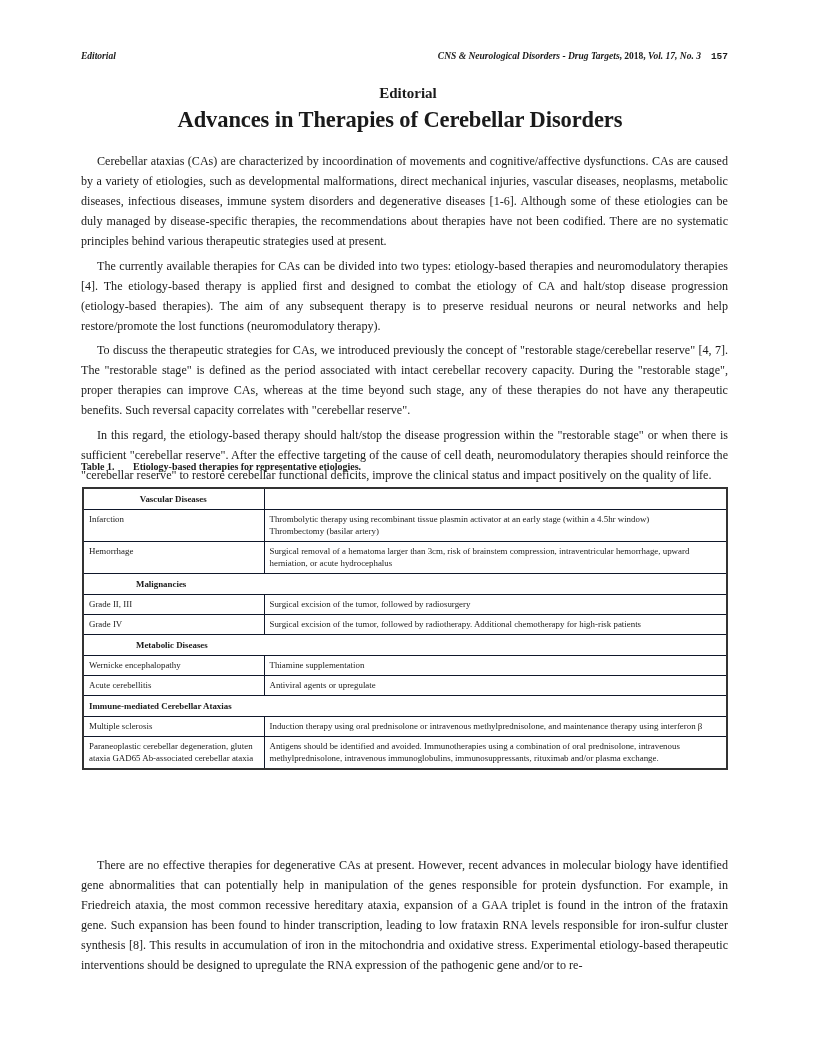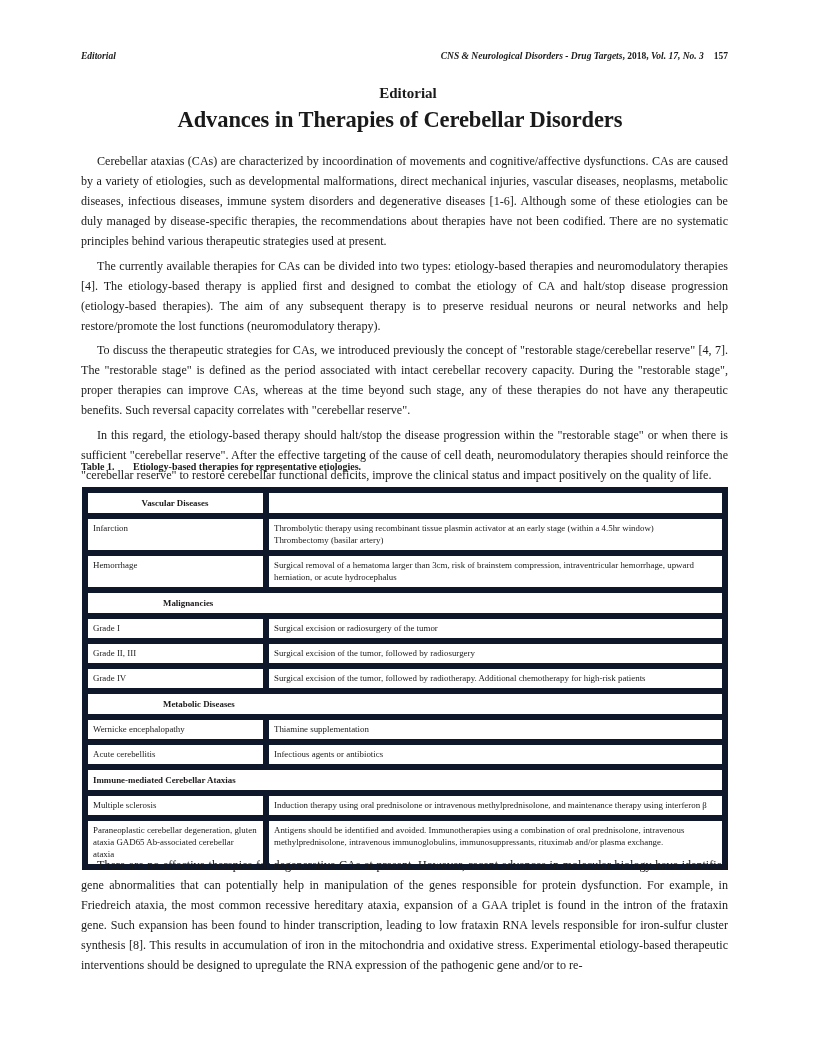--- a/index.html
+++ b/index.html
@@ -7,21 +7,21 @@
     body {
       width: 816px; height: 1056px; position: relative; overflow: hidden;
       font-family: "Liberation Serif", "DejaVu Serif", serif; color: #1a1a1a;
     }
     .running-head {
       position: absolute; top: 51px; left: 81px; width: 647px;
       font-size: 9.5px; font-style: italic; font-weight: bold;
       display: flex; justify-content: space-between;
     }
     .running-head .right .plain { font-style: normal; }
-    .running-head .right .page-no { font-style: normal; margin-left: 10px; }
+    .running-head .right .page-no { font-style: normal; margin-left: 10px; font-family: Liberation Mono, monospace; }
     .section-label {
       position: absolute; top: 85px; left: 0; width: 816px; text-align: center;
       font-size: 15px; font-weight: bold;
     }
     .title {
       position: absolute; top: 107px; left: 0; width: 800px; text-align: center;
       font-size: 22.5px; font-weight: bold; letter-spacing: -0.1px;
     }
     .body-text {
       position: absolute; left: 81px; width: 647px;
@@ -34,28 +34,28 @@
     .caption {
       position: absolute; top: 461px; left: 81px; font-size: 10px; font-weight: bold;
     }
     .caption .num { display: inline-block; width: 52px; }
     table.etio {
       position: absolute; top: 487px; left: 82px; width: 646px;
       border-collapse: collapse; border: 2px solid #333;
       font-size: 8.9px; line-height: 12px;
     }
     table.etio td {
-      border: 6px solid #0f172a; padding: 3px 6px 4px 5px; vertical-align: top;
+      border: 1px solid #0f172a; padding: 3px 6px 4px 5px; vertical-align: top;
     }
     table.etio td.c1 { width: 181px; }
     table.etio tr.section td {
       font-weight: bold; padding-top: 4px; padding-bottom: 4px;
     }
     table.etio tr.section td.center { text-align: center; }
-    table.etio tr.section td.hd-s { padding-left: 75px; }
+    table.etio tr.section td.hd-s { padding-left: 52px; }
     table.etio tr.section td.hd-imm { }
   </style>
 </head>
 <body>
 
 <div class="running-head">
   <span>Editorial</span>
   <span class="right">
     <span>CNS &amp; Neurological Disorders - Drug Targets</span><span class="plain">, 2018, </span><span>Vol. 17, No. 3</span><span class="page-no">157</span>
   </span>
@@ -90,43 +90,39 @@
     </tr>
     <tr>
       <td class="c1">Hemorrhage</td>
       <td>Surgical removal of a hematoma larger than 3cm, risk of brainstem compression, intraventricular hemorrhage, upward herniation, or acute hydrocephalus</td>
     </tr>
 
     <tr class="section">
       <td colspan="2" class="hd-s">Malignancies</td>
     </tr>
     <tr>
-      <td class="c1">Grade I</td>
-      <td>Surgical excision or radiosurgery of the tumor</td>
-    </tr>
-    <tr>
       <td class="c1">Grade II, III</td>
       <td>Surgical excision of the tumor, followed by radiosurgery</td>
     </tr>
     <tr>
       <td class="c1">Grade IV</td>
       <td>Surgical excision of the tumor, followed by radiotherapy. Additional chemotherapy for high-risk patients</td>
     </tr>
 
     <tr class="section">
       <td colspan="2" class="hd-s">Metabolic Diseases</td>
     </tr>
     <tr>
       <td class="c1">Wernicke encephalopathy</td>
       <td>Thiamine supplementation</td>
     </tr>
 
     <tr>
       <td class="c1">Acute cerebellitis</td>
-      <td>Infectious agents or antibiotics</td>
+      <td>Antiviral agents or upregulate</td>
     </tr>
 
     <tr class="section">
       <td colspan="2" class="hd-imm">Immune-mediated Cerebellar Ataxias</td>
     </tr>
     <tr>
       <td class="c1">Multiple sclerosis</td>
       <td>Induction therapy using oral prednisolone or intravenous methylprednisolone, and maintenance therapy using interferon β</td>
     </tr>
     <tr>

